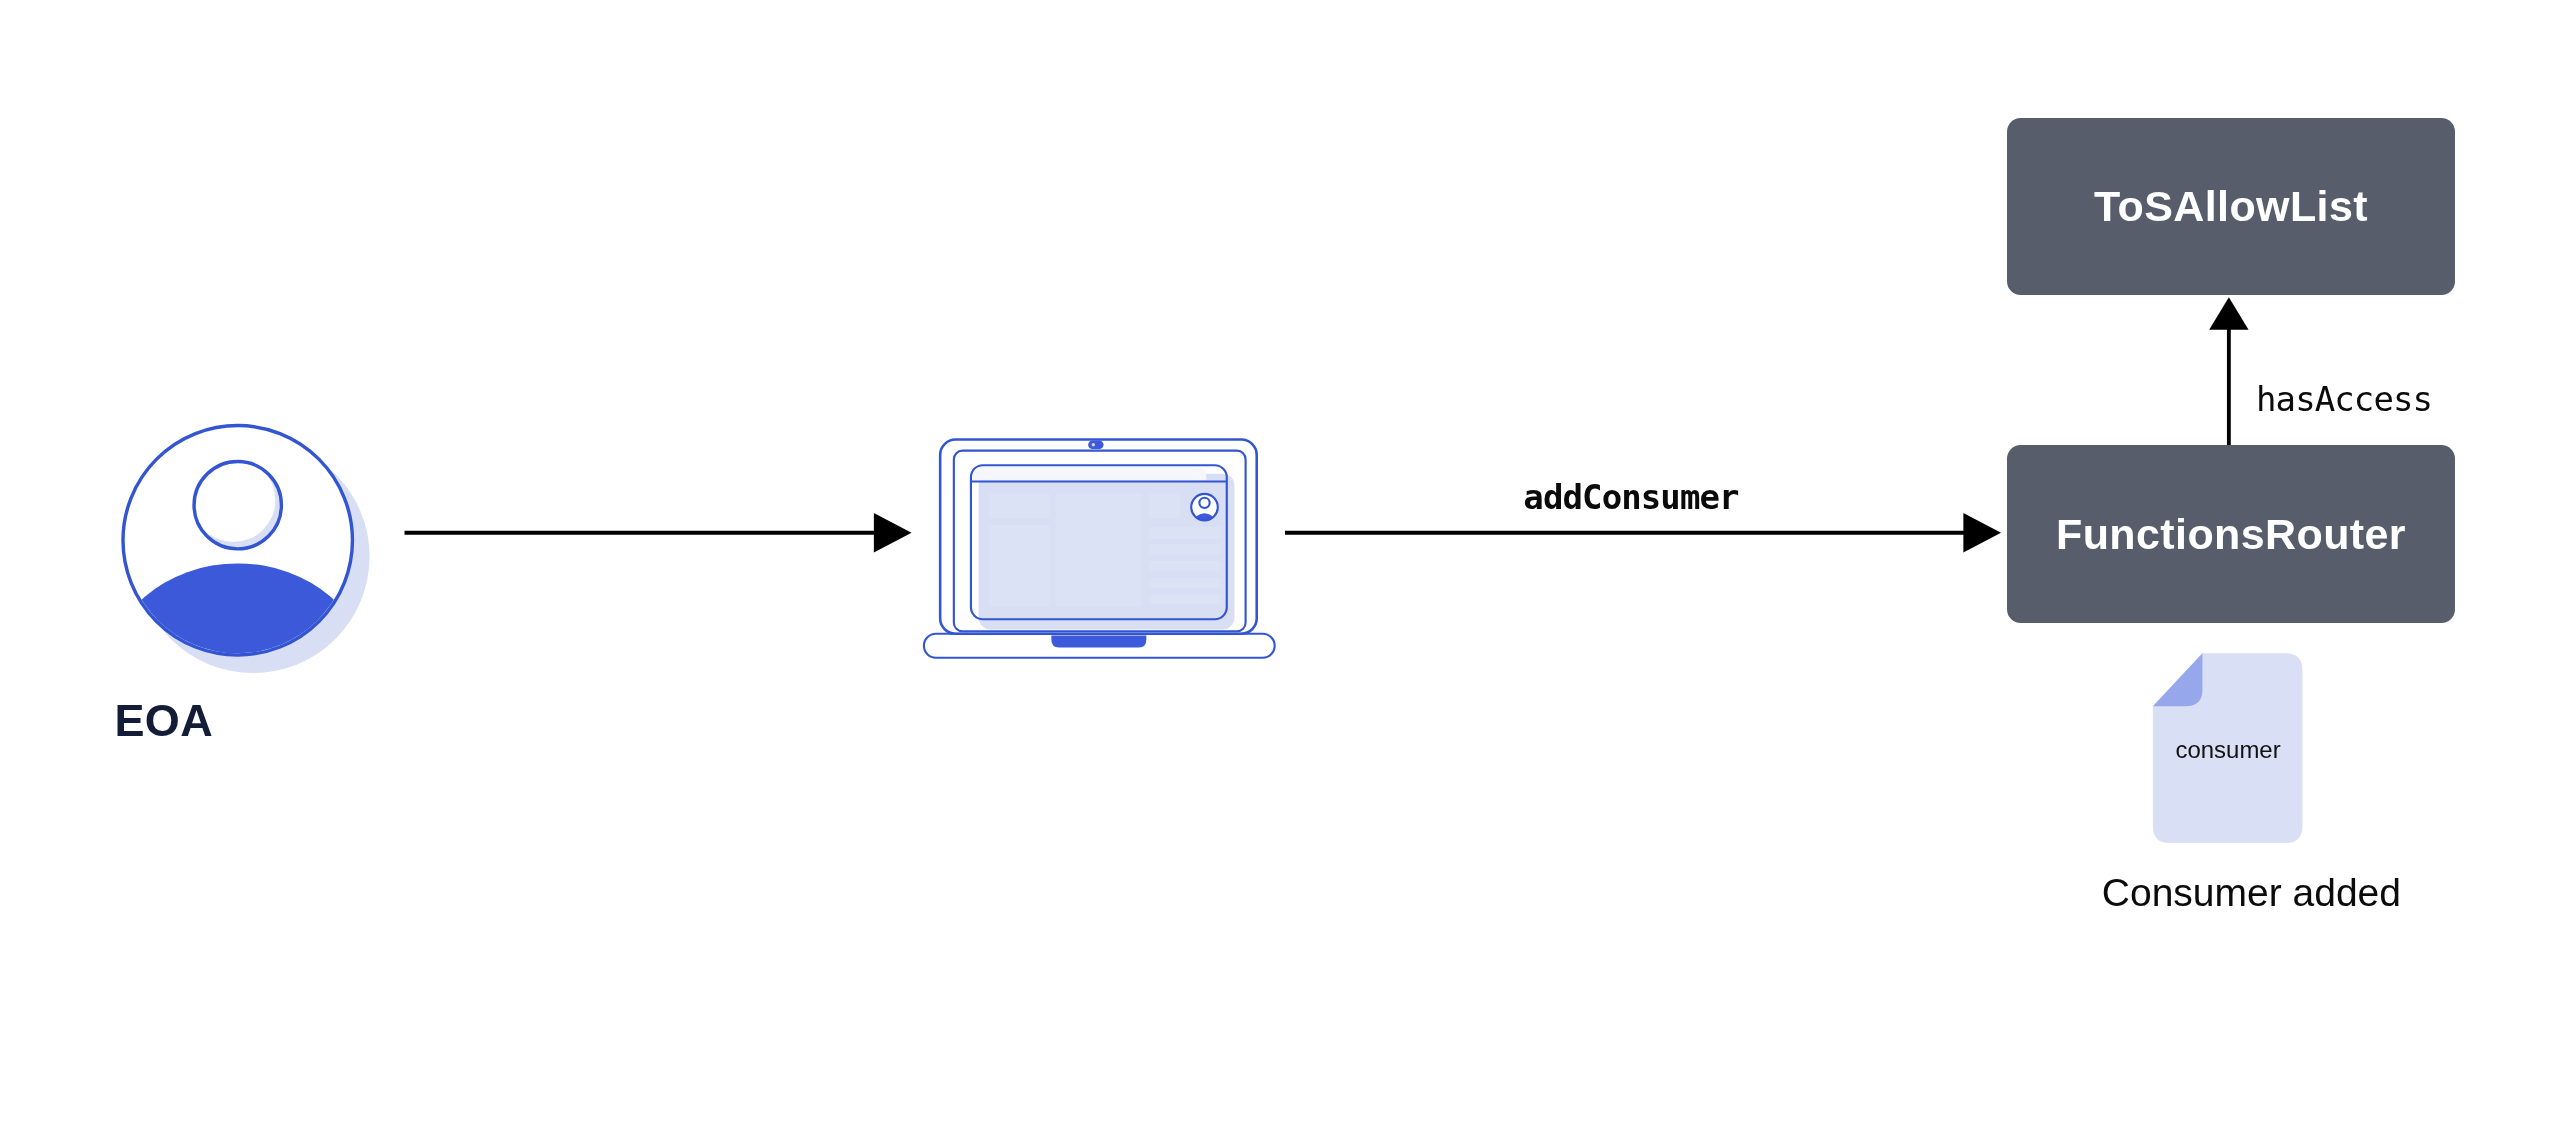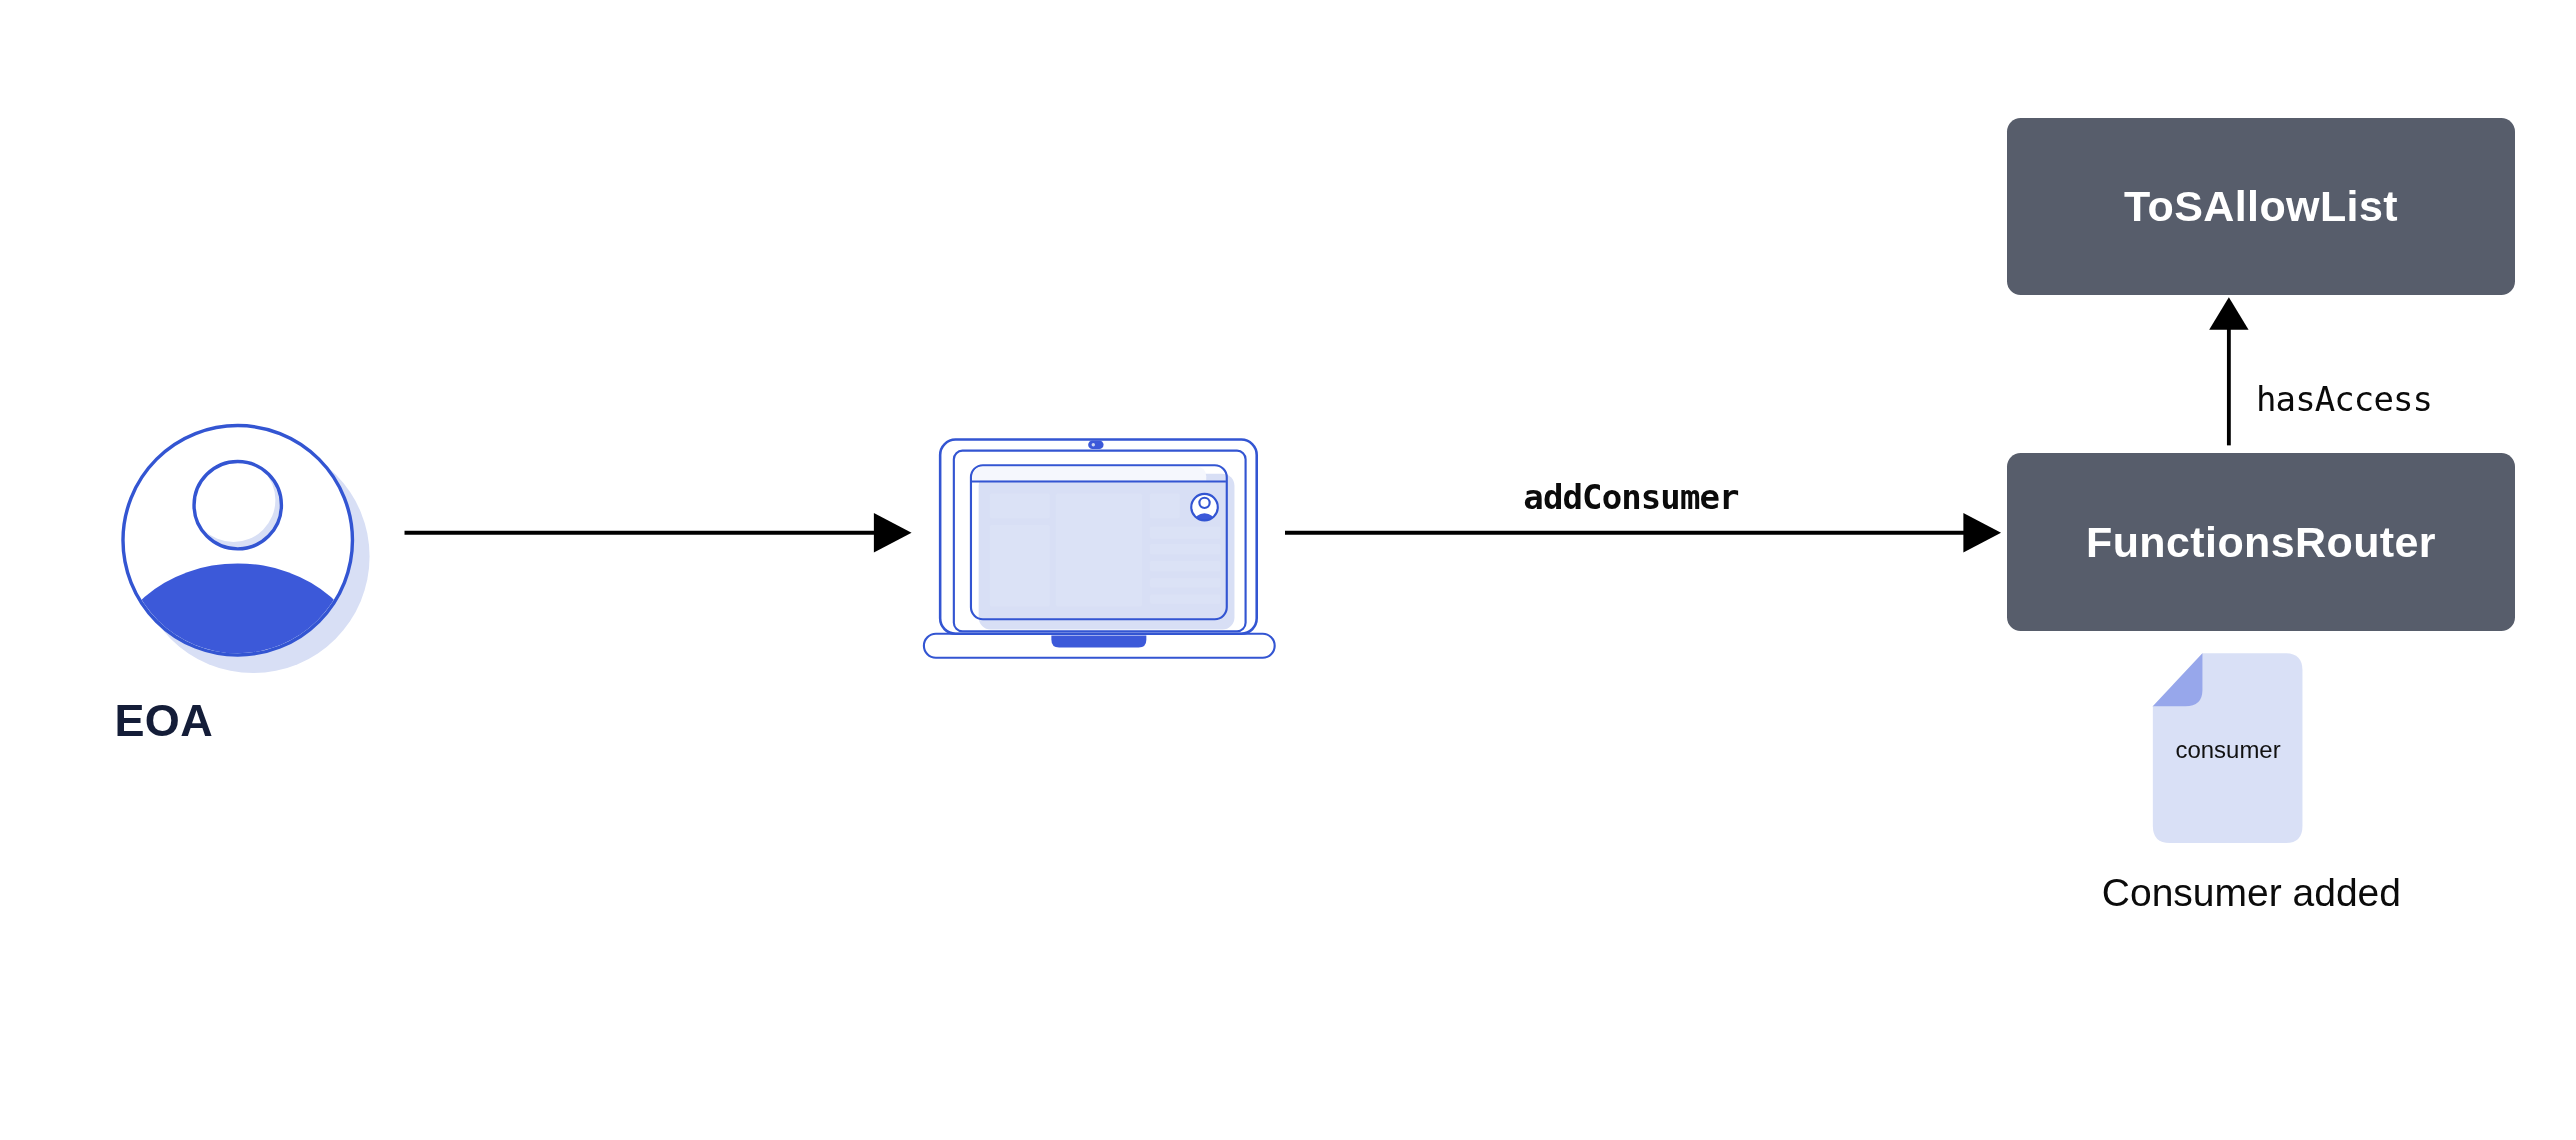--- a/index.html
+++ b/index.html
@@ -11,21 +11,21 @@
   .node-label{
     font-weight:700;font-size:45px;line-height:48px;color:var(--label-navy,#141d38);
     letter-spacing:0.4px;
   }
   .mono-label{
     font-family:"DejaVu Sans Mono","Liberation Mono",monospace;
     font-size:34px;line-height:39px;letter-spacing:-0.9px;color:var(--ink,#0b0b0b);
     white-space:nowrap;
   }
   .contract-box{
-    width:508px;height:177px;border-radius:13.7px;background:var(--box-bg,#575d6b);
+    width:448px;height:177px;border-radius:13.7px;background:var(--box-bg,#575d6b);
     display:flex;align-items:center;justify-content:center;
   }
   .contract-box .box-label{
     color:var(--box-text,#ffffff);font-weight:700;font-size:43px;letter-spacing:0.4px;
   }
   .caption{
     font-size:39px;line-height:46px;color:var(--ink,#0b0b0b);text-align:right;white-space:nowrap;
   }
   
   .stroke-accent{stroke:var(--accent-stroke,#3355d2);fill:none;}
@@ -128,21 +128,21 @@
     </svg>
   </div>
 
   <div class="abs mono-label" style="left:1494px;top:478px;width:274px;text-align:center;font-weight:bold;">addConsumer</div>
   <div class="abs mono-label" style="left:2256px;top:380px;">hasAccess</div>
 
   <div class="abs contract-box" style="left:2007px;top:118px;">
     <span class="box-label">ToSAllowList</span>
   </div>
 
-  <div class="abs contract-box" style="left:2007px;top:445px;height:178px;margin-top:8px;">
+  <div class="abs contract-box" style="left:2007px;top:445px;height:178px;">
     <span class="box-label">FunctionsRouter</span>
   </div>
 
   <div class="abs" style="left:2146px;top:646px;">
     <svg width="171" height="206" viewBox="0 0 200 240">
       <path d="M8,70 L66,8 L163,8 Q183,8 183,28 L183,210 Q183,230 163,230 L28,230 Q8,230 8,210 Z" fill="var(--doc-fill,#d9e0f6)"></path>
       <path d="M66,8 L8,70 L46,70 Q66,70 66,51 Z" fill="var(--doc-fold,#97a7eb)"></path>
       <text x="96" y="130" text-anchor="middle" font-family="Liberation Sans, sans-serif" font-size="28" fill="#111111">consumer</text>
     </svg>
     <div class="abs caption" style="left:-88px;top:224px;width:343px;">Consumer added</div>

